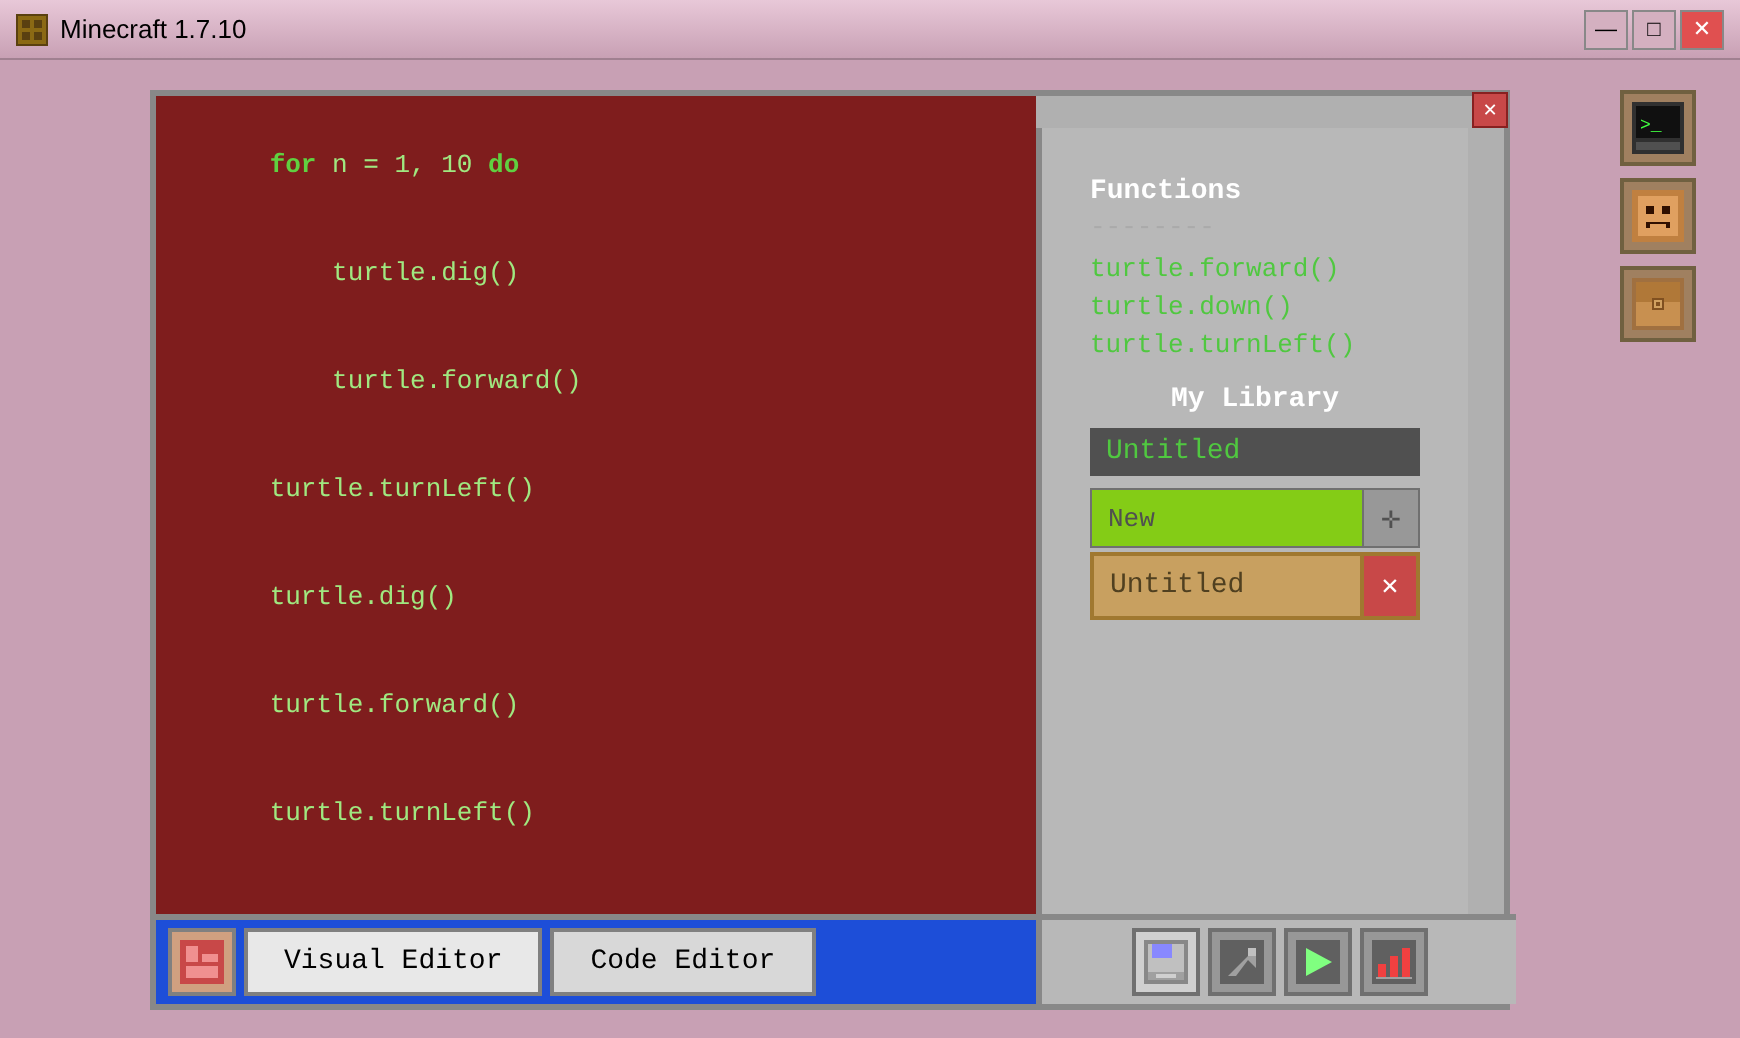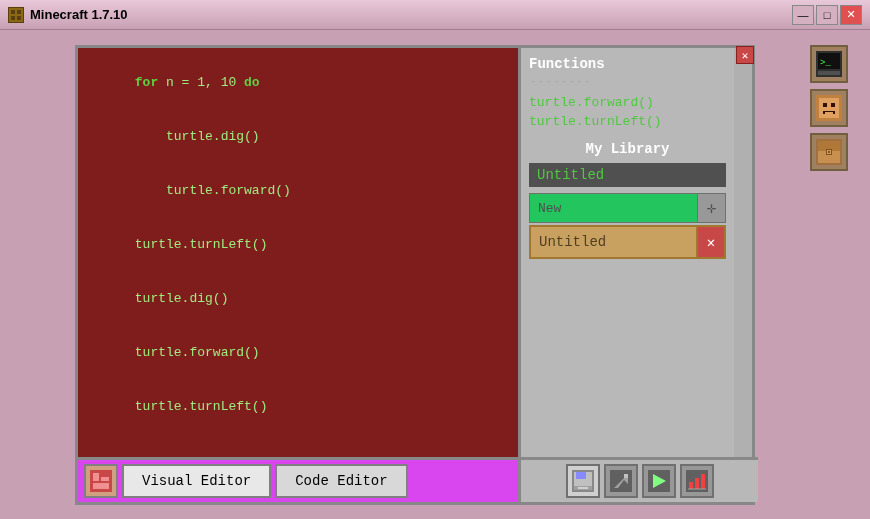--- a/index.html
+++ b/index.html
@@ -20,21 +20,20 @@
       display: flex;
       align-items: center;
       justify-content: space-between;
       padding: 0 8px;
       border-bottom: 1px solid #a08090;
     }
     .title-bar-left {
       display: flex;
       align-items: center;
       gap: 6px;
-      font-weight: bold;
     }
     .title-bar-icon {
       width: 16px;
       height: 16px;
       background: #8B6914;
       border: 1px solid #5a4010;
       font-size: 10px;
       display: flex;
       align-items: center;
       justify-content: center;
@@ -110,27 +109,27 @@
       white-space: pre;
     }
     .kw-for { color: #60d040; font-weight: bold; }
     .kw-do { color: #60d040; font-weight: bold; }
     .kw-end { color: #60d040; font-weight: bold; }
     .fn-call { color: #a0e880; }
 
     
     .right-panel {
       position: absolute;
-      top: 0;
+      top: 16px;
       left: 440px;
       width: 216px;
       height: 415px;
       background: #b8b8b8;
       border-left: 3px solid #888;
-      padding: 8px;
+      padding: 24px;
     }
 
     .functions-title {
       font-family: 'Courier New', Courier, monospace;
       font-size: 14px;
       color: #ffffff;
       font-weight: bold;
       margin-bottom: 2px;
     }
     .functions-divider {
@@ -162,21 +161,21 @@
       font-family: 'Courier New', Courier, monospace;
       font-size: 14px;
       padding: 4px 8px;
       margin-bottom: 6px;
       display: block;
     }
 
     .library-new-row {
       display: flex;
       align-items: center;
-      background: #22c55e;
+      background: #84cc16;
       border: 1px solid #707070;
       margin-bottom: 2px;
     }
     .library-new-text {
       font-family: 'Courier New', Courier, monospace;
       font-size: 13px;
       color: #505050;
       padding: 4px 8px;
       flex: 1;
     }
@@ -220,21 +219,21 @@
       cursor: pointer;
     }
 
     
     .bottom-toolbar {
       position: absolute;
       bottom: 0;
       left: 0;
       width: 440px;
       height: 45px;
-      background: #d946ef;
+      background: #1d4ed8;
       border-top: 3px solid #888;
       display: flex;
       align-items: center;
       gap: 4px;
       padding: 4px 6px;
     }
 
     .toolbar-icon-btn {
       width: 34px;
       height: 34px;
@@ -366,20 +365,21 @@
     <div class="code-line">
       <span class="fn-call">turtle.turnLeft()</span>
     </div>
 
   </div>
 
   <div class="right-panel">
     <div class="functions-title">Functions</div>
     <div class="functions-divider">--------</div>
     <div class="function-item">turtle.forward()</div>
+    <div class="function-item">turtle.down()</div>
     <div class="function-item">turtle.turnLeft()</div>
 
     <div class="my-library-title">My Library</div>
 
     <div class="library-selected">Untitled</div>
 
     <div class="library-new-row">
       <span class="library-new-text">New</span>
       <div class="library-new-btn">✛</div>
     </div>

